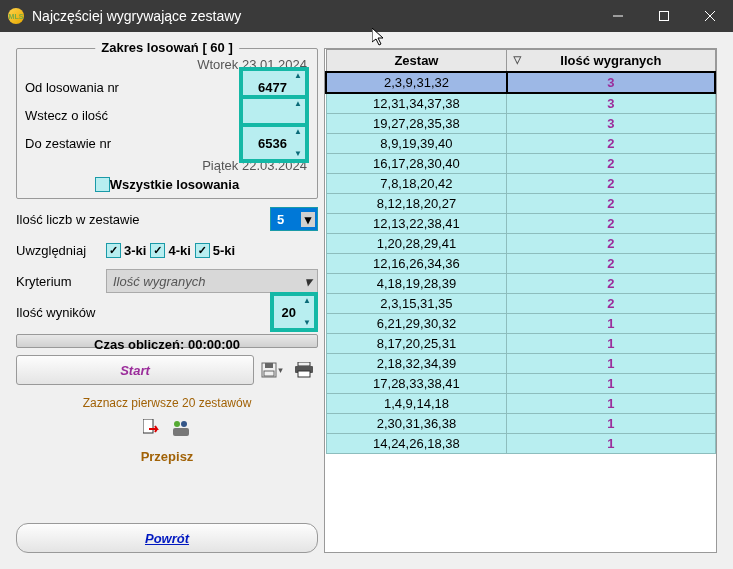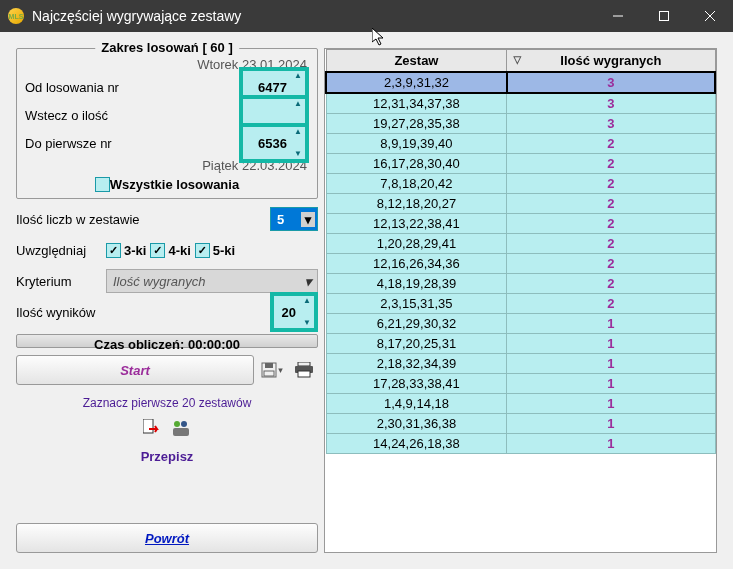--- a/index.html
+++ b/index.html
@@ -29,24 +29,24 @@
 .combo.num{width:48px;background:#0078d7;color:#fff;font-weight:bold}
 .combo .val{flex:1;padding:0 4px}
 .combo .caret{width:14px;text-align:center;color:#333;font-weight:bold}
 .checks-inline{display:flex;gap:4px;align-items:center}
 .chk-item{display:flex;align-items:center;gap:3px;font-weight:bold}
 .timebar{height:14px;background:linear-gradient(#e8e8e8,#d0d0d0);border:1px solid #999;border-radius:2px;text-align:center;line-height:20px;font-weight:bold;margin-top:4px}
 .btnrow{display:flex;gap:4px;align-items:center;margin-top:4px}
 .btn{height:30px;border:1px solid #999;border-radius:3px;background:linear-gradient(#fdfdfd,#e4e4e4);display:flex;align-items:center;justify-content:center;font-weight:bold;font-style:italic;color:#9b2d9b}
 .btn.start{flex:1}
 .iconbtn{width:28px;height:28px;display:flex;align-items:center;justify-content:center;color:#555}
-.linktxt{text-align:center;color:#4c1d95;font-weight:bold;margin-top:6px}
+.linktxt{text-align:center;color:#a16207;font-weight:bold;margin-top:6px}
 .linktxt.small{font-size:12px;font-weight:normal;margin-top:8px}
 .icons-center{display:flex;justify-content:center;gap:8px;margin-top:6px}
-.returnbtn{height:30px;border:1px solid #999;border-radius:3px;background:linear-gradient(#fdfdfd,#e4e4e4);color:#0018c0;font-weight:bold;font-style:italic;text-decoration:underline;display:flex;align-items:center;justify-content:center;margin-top:auto}
+.returnbtn{height:30px;border:1px solid #999;border-radius:12px;background:linear-gradient(#fdfdfd,#e4e4e4);color:#0018c0;font-weight:bold;font-style:italic;text-decoration:underline;display:flex;align-items:center;justify-content:center;margin-top:auto}
 table{width:100%;border-collapse:collapse}
 th{background:#e8e8e8;border:1px solid #999;padding:3px 4px;font-weight:bold;font-size:13px;position:relative}
 th .sort{position:absolute;left:6px;top:4px;font-size:10px;color:#555}
 td{border:1px solid #8dbdbd;padding:2px 4px;text-align:center;background:#b8eef0;font-size:13px}
 td.cnt{color:#9b2d9b;font-weight:bold}
 tr.sel td{background:#9db8e6;border:2px solid #000}
 .cursor{position:absolute;left:372px;top:28px;pointer-events:none;z-index:99}
 </style>
 </head>
 <body>
@@ -99,21 +99,21 @@
         <span class="label">Wstecz o ilość</span>
         <div class="spin">
           <span class="val"></span>
           <span class="arrows">
               <span>▲</span>
               <span>▼</span>
             </span>
         </div>
       </div>
       <div class="row">
-        <span class="label">Do pierwsze nr</span>
+        <span class="label">Do zestawie nr</span>
         <div class="spin">
           <span class="val">6536</span>
           <span class="arrows">
               <span>▲</span>
               <span>▼</span>
             </span>
         </div>
       </div>
       <div class="dateline">Piątek 22.03.2024</div>
       <div class="check-all">

